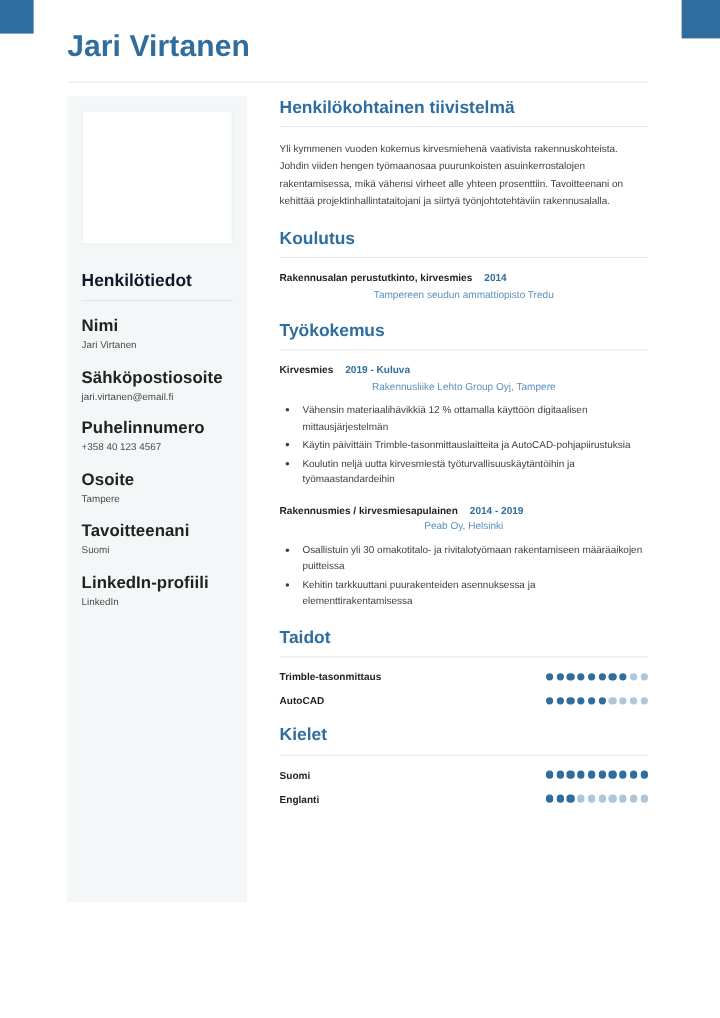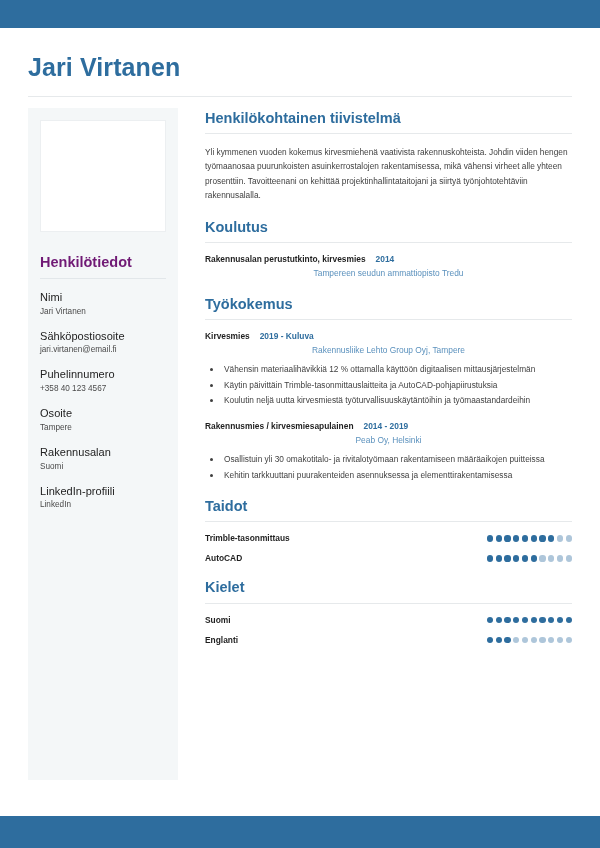--- a/index.html
+++ b/index.html
@@ -16,21 +16,20 @@
     color: #3a3a3a;
     overflow: hidden;
   }
 
   .page {
     position: relative;
     width: 600px;
     height: 848px;
     background: #ffffff;
     display: flex;
-    flex-direction: column;
   }
 
   .top-bar {
     width: 100%;
     height: 28px;
     background: #2e6d9e;
     flex: 0 0 28px;
   }
   .bottom-bar {
     width: 100%;
@@ -83,33 +82,33 @@
     width: 126px;
     height: 112px;
     background: #ffffff;
     border: 1px solid #eceff1;
     margin: 0 auto 22px auto;
   }
 
   .side-heading {
     font-size: 14.5px;
     font-weight: bold;
-    color: #701a75;
+    color: #0f172a;
     margin: 0 0 7px 0;
     line-height: 1.2;
   }
   .side-rule {
     border-top: 1px solid #e2e7ea;
     margin-bottom: 11px;
   }
 
   .info-group { margin-bottom: 11px; }
   .info-label {
-    font-size: 11px;
-    font-weight: normal;
+    font-size: 14px;
+    font-weight: bold;
     color: #222222;
     line-height: 1.35;
     letter-spacing: 0.05px;
   }
   .info-value {
     font-size: 8.2px;
     color: #4a4a4a;
     line-height: 1.45;
     margin-top: 1px;
     word-break: break-word;
@@ -246,21 +245,21 @@
         </div>
         <div class="info-group">
           <div class="info-label">Puhelinnumero</div>
           <div class="info-value">+358 40 123 4567</div>
         </div>
         <div class="info-group">
           <div class="info-label">Osoite</div>
           <div class="info-value">Tampere</div>
         </div>
         <div class="info-group">
-          <div class="info-label">Rakennusalan</div>
+          <div class="info-label">Tavoitteenani</div>
           <div class="info-value">Suomi</div>
         </div>
         <div class="info-group">
           <div class="info-label">LinkedIn-profiili</div>
           <div class="info-value">LinkedIn</div>
         </div>
       </aside>
 
       <main class="main">
 

